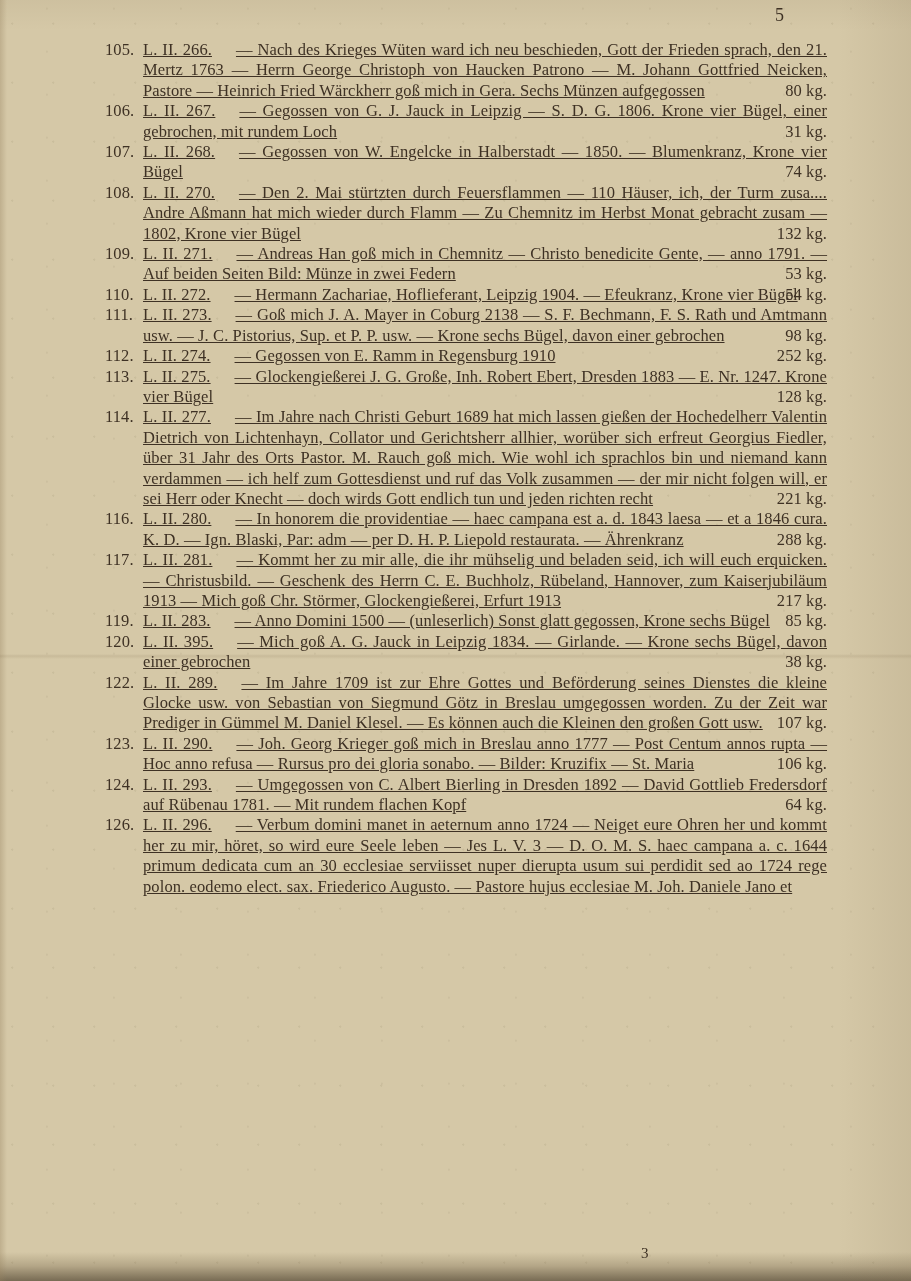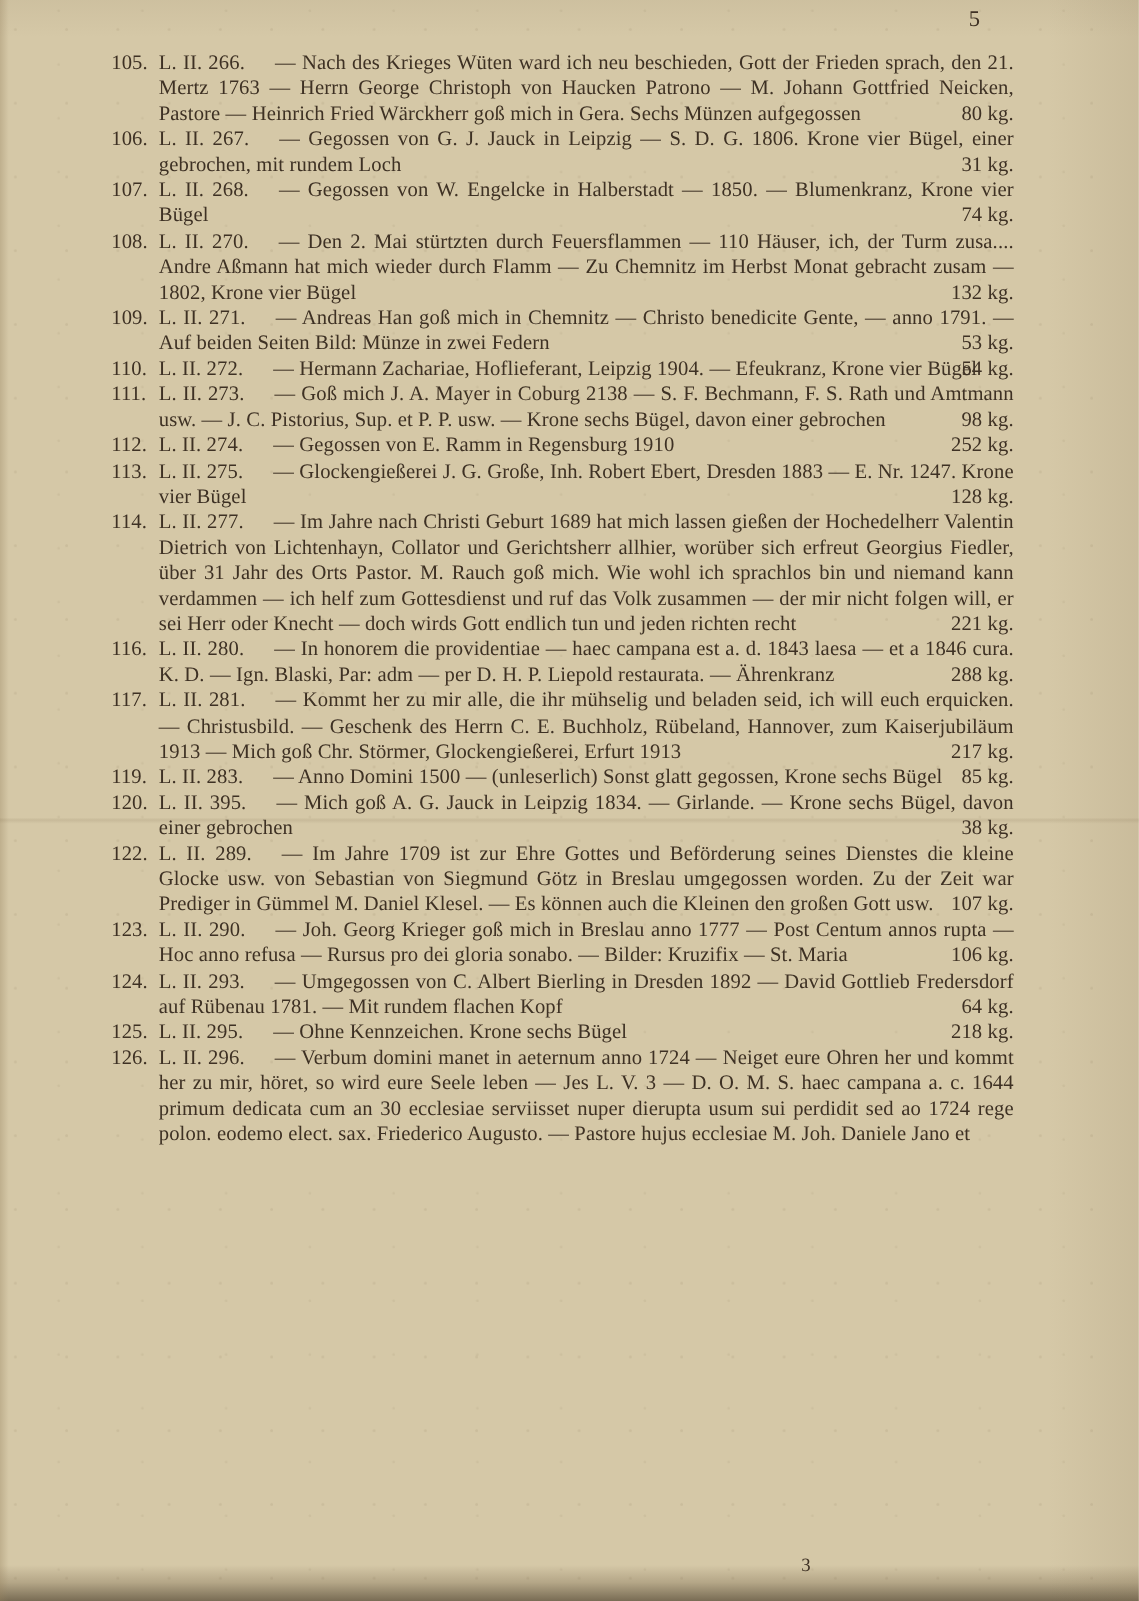--- a/index.html
+++ b/index.html
@@ -32,23 +32,24 @@
   }
   .page-number {
     position: absolute;
     top: 5px;
     left: 775px;
     font-size: 18px;
     letter-spacing: 0.5px;
   }
   .entries {
     position: absolute;
-    left: 89px;
+    left: 105px;
     top: 40px;
     width: 722px;
+    text-decoration: underline;
   }
   .entry {
     position: relative;
     padding-left: 38px;
     text-align: justify;
     font-size: 16.5px;
     line-height: 20.4px;
     letter-spacing: 0.1px;
   }
   .entry-no {
@@ -164,24 +165,20 @@
   <div class="entry">
     <span class="entry-no">123.</span><span class="entry-ref">L. II. 290.</span><span class="entry-text">— Joh. Georg Krieger goß mich in Breslau anno 1777 — Post Centum annos rupta — Hoc anno refusa — Rursus pro dei gloria sonabo. — Bilder: Kruzifix — St. Maria</span>
     <span class="entry-weight">106 kg.</span>
   </div>
 
   <div class="entry">
     <span class="entry-no">124.</span><span class="entry-ref">L. II. 293.</span><span class="entry-text">— Umgegossen von C. Albert Bierling in Dresden 1892 — David Gottlieb Fredersdorf auf Rübenau 1781. — Mit rundem flachen Kopf</span>
     <span class="entry-weight">64 kg.</span>
   </div>
 
-  <div class="entry">
-    <span class="entry-no">125.</span><span class="entry-ref">L. II. 295.</span><span class="entry-text">— Ohne Kennzeichen. Krone sechs Bügel</span>
-    <span class="entry-weight">218 kg.</span>
-  </div>
 
   <div class="entry">
     <span class="entry-no">126.</span><span class="entry-ref">L. II. 296.</span><span class="entry-text">— Verbum domini manet in aeternum anno 1724 — Neiget eure Ohren her und kommt her zu mir, höret, so wird eure Seele leben — Jes L. V. 3 — D. O. M. S. haec campana a. c. 1644 primum dedicata cum an 30 ecclesiae serviisset nuper dierupta usum sui perdidit sed ao 1724 rege polon. eodemo elect. sax. Friederico Augusto. — Pastore hujus ecclesiae M. Joh. Daniele Jano et</span>
     <span class="entry-weight"></span>
   </div>
 </div>
 
   <div class="footer-signature">3</div>
 </div>
 

